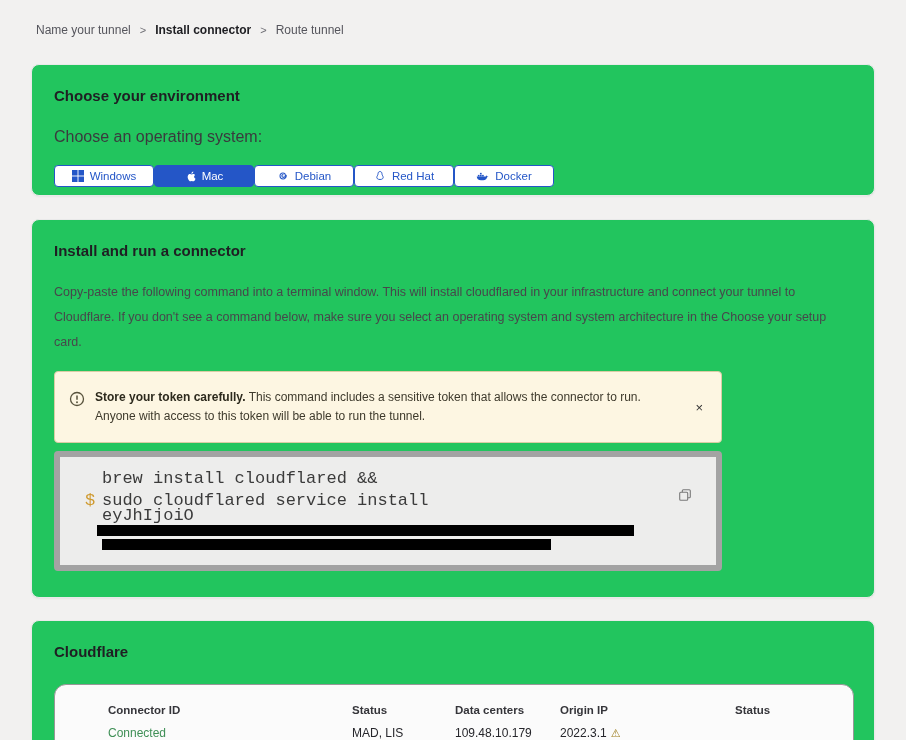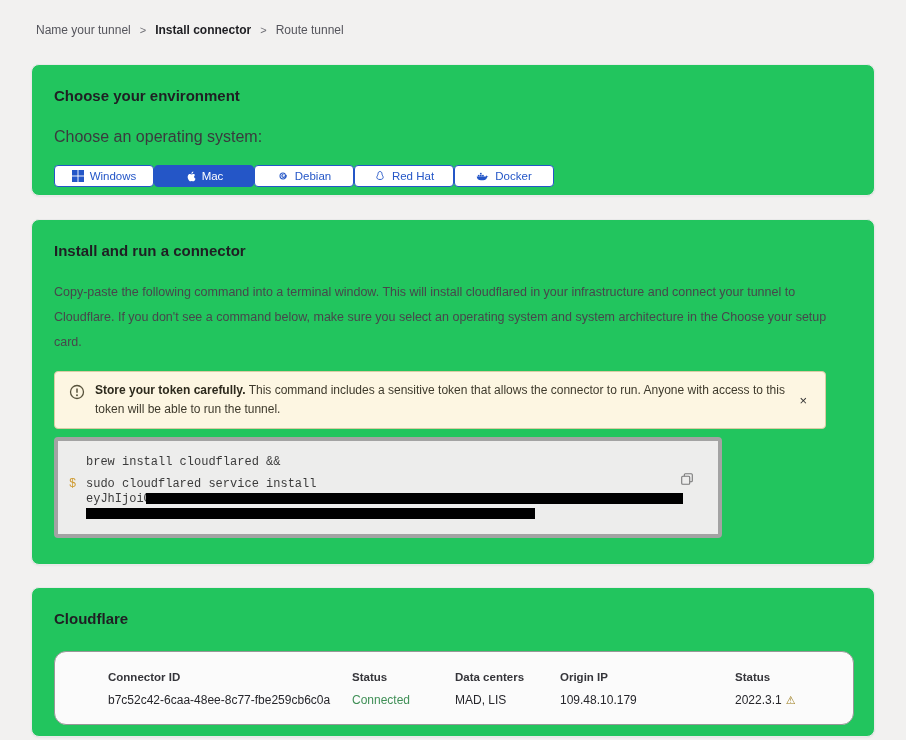--- a/index.html
+++ b/index.html
@@ -36,34 +36,34 @@
     background:#fff; color:var(--blue); font-size:11.5px; font-family:"Liberation Sans", sans-serif;
     display:flex; align-items:center; justify-content:center; gap:6px; cursor:pointer;
   }
   .os-btn.selected { background:var(--blue); color:#fff; }
   .os-ico { display:flex; align-items:center; }
 
   .card-install { margin-top:23px; padding:22px 22px 26px; }
   .desc { margin-top:21px; font-size:12.5px; line-height:25px; color:#47474b; width:794px; }
 
   .alert {
-    margin-top:16px; width:772px; background:#fdf6e2; border:1px solid #d9cda4;
-    border-radius:4px; padding:9px 14px; display:flex; align-items:flex-start;
+    margin-top:16px; width:668px; background:#fdf6e2; border:1px solid #d9cda4;
+    border-radius:4px; padding:16px 14px; display:flex; align-items:flex-start;
   }
   .alert-icon { margin-top:3px; flex:none; }
   .alert-text { flex:1; margin-left:10px; margin-right:10px; font-size:12px; line-height:19px; color:#3e3a2c; }
   .alert-title { font-weight:bold; color:#2d2a1d; }
   .alert-close { align-self:center; border:none; background:none; font-size:13px; color:#333; cursor:pointer; padding:2px 4px; font-family:"Liberation Sans", sans-serif; }
 
   .codeblock {
     position:relative; margin-top:8px; width:668px; background:#ededec;
-    border:4px solid #a3a3a3; border-radius:4px;
-    padding:14px 28px 15px;
+    border:6px solid #a3a3a3; border-radius:4px;
+    padding:14px 42px 15px;
     font-family:"Liberation Mono","DejaVu Sans Mono",monospace;
-    font-size:12px; line-height:15px; color:#3b3b3b;
+    font-size:17px; line-height:15px; color:#3b3b3b;
   }
   .code-line2 { margin-top:7px; position:relative; }
   .prompt { position:absolute; left:-17px; top:0; color:#cf9a2f; }
   .bar { display:inline-block; background:#000; height:11px; vertical-align:middle; }
   .bar1 { width:537px; margin-left:-5px; }
   .bar2 { width:449px; display:block; margin-top:1px; }
   .copy-btn { position:absolute; right:24px; top:31px; background:none; border:none; cursor:pointer; padding:0; }
 
   .card-connectors { margin-top:22px; padding:22px 22px 8px; height:150px; }
   .table-box {
@@ -182,21 +182,20 @@
 <section class="card card-connectors">
   <h2 class="card-title">Cloudflare</h2>
   <div class="table-box">
     <div class="table-grid">
       <div class="th">Connector ID</div>
       <div class="th">Status</div>
       <div class="th">Data centers</div>
       <div class="th">Origin IP</div>
       <div class="th">Status</div>
 
-      <div class="td">b7c52c42-6caa-48ee-8c77-fbe259cb6c0a</div>
       <div class="td status-connected">Connected</div>
       <div class="td">MAD, LIS</div>
       <div class="td">109.48.10.179</div>
       <div class="td">
         <span>2022.3.1</span><span class="warn-ico">⚠</span>
       </div>
     </div>
   </div>
 </section>
 

